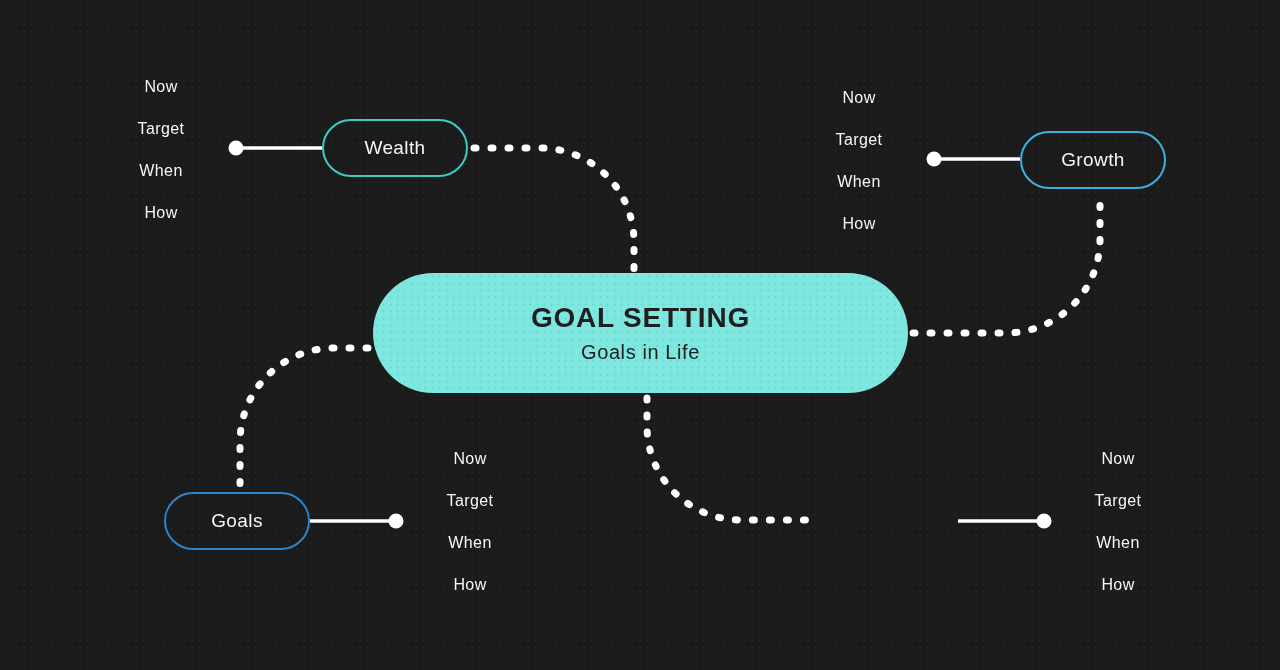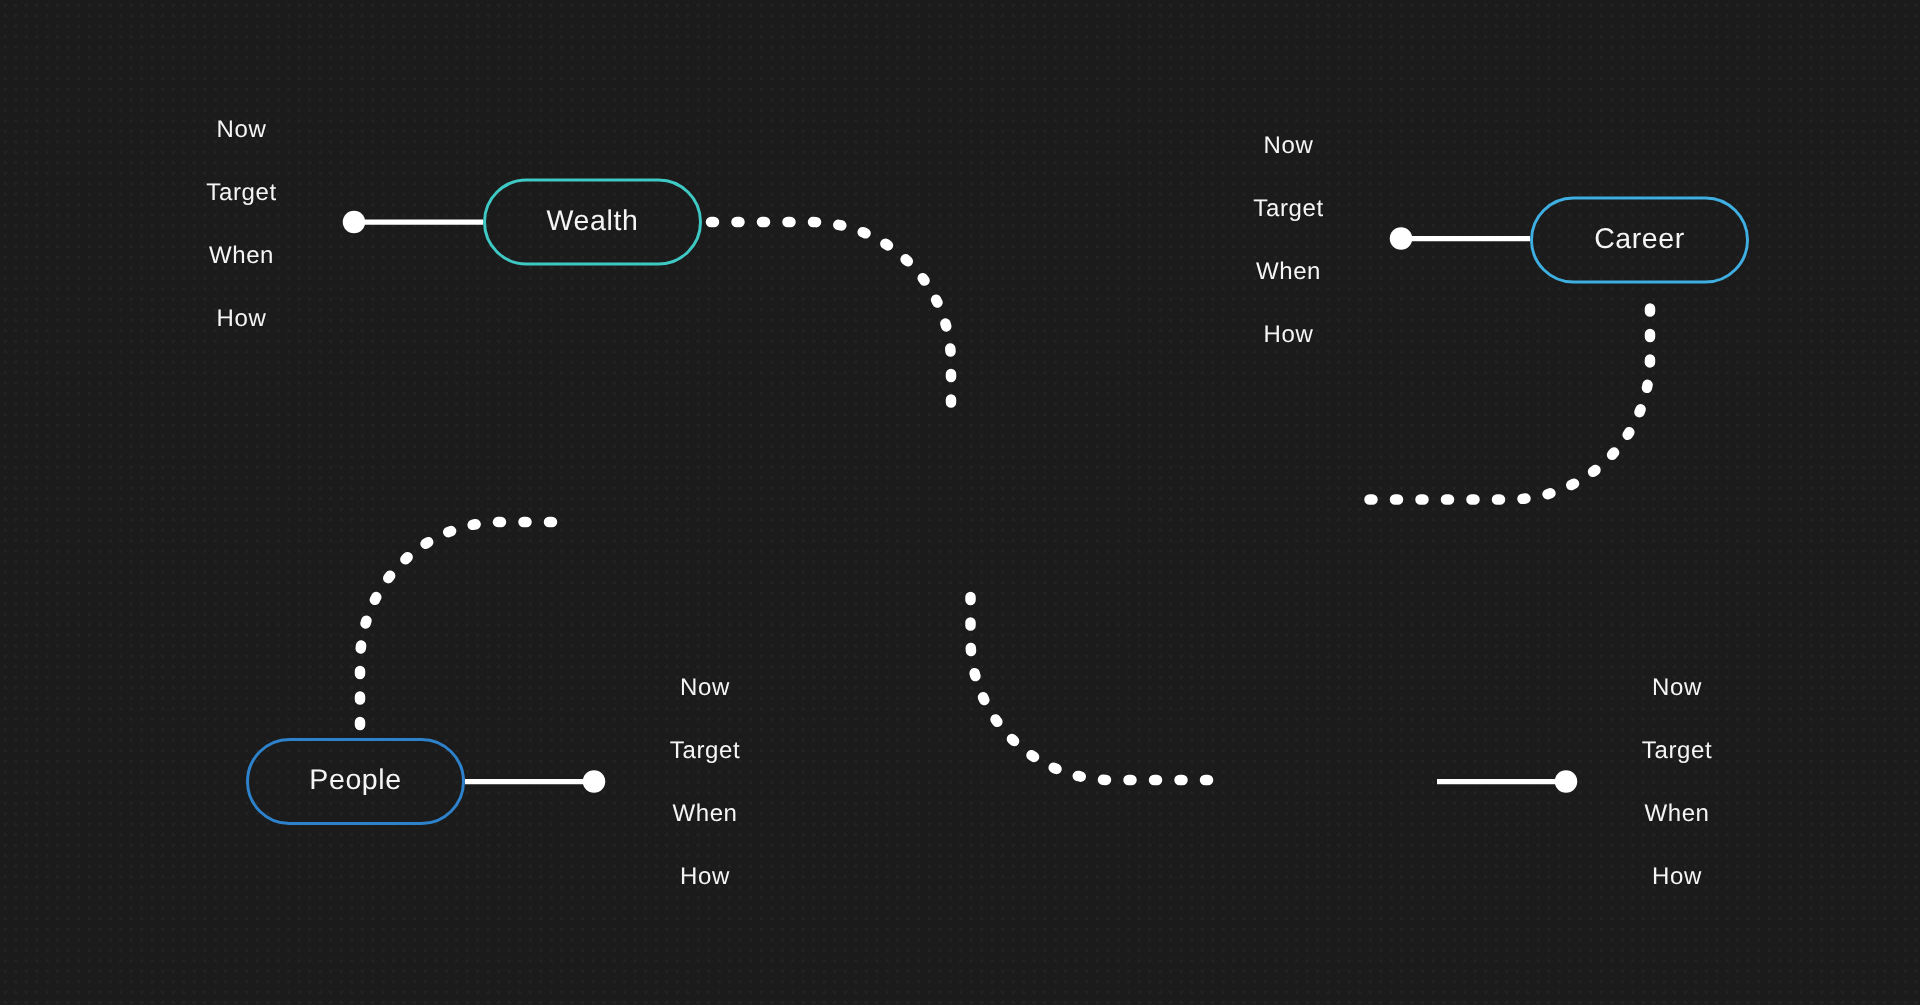--- a/index.html
+++ b/index.html
@@ -112,29 +112,33 @@
     <line x1="243" y1="148" x2="322" y2="148"></line>
     <circle cx="236" cy="148" r="7.5"></circle>
     <line x1="941" y1="159" x2="1020" y2="159"></line>
     <circle cx="934" cy="159" r="7.5"></circle>
     <line x1="310" y1="521" x2="389" y2="521"></line>
     <circle cx="396" cy="521" r="7.5"></circle>
     <line x1="958" y1="521" x2="1037" y2="521"></line>
     <circle cx="1044" cy="521" r="7.5"></circle>
   </svg>
 
+  <div class="central" style="background-color: rgb(126, 231, 224); color: rgb(31, 31, 31);">
+    <div class="central-title">GOAL SETTING</div>
+    <div class="central-sub">Goals in Life</div>
+  </div>
 
   <div class="pill pill-people" style="border-color: rgb(63, 201, 196);">
     <span>Wealth</span>
   </div>
   <div class="pill pill-career" style="border-color: rgb(63, 174, 224);">
-    <span>Career</span>
+    <span>Growth</span>
   </div>
   <div class="pill pill-growth" style="border-color: rgb(46, 130, 204);">
-    <span>People</span>
+    <span>Goals</span>
   </div>
 
   <div class="list list-people">
     <div class="list-item">Now</div>
     <div class="list-item">Target</div>
     <div class="list-item">When</div>
     <div class="list-item">How</div>
   </div>
   <div class="list list-career">
     <div class="list-item">Now</div>

